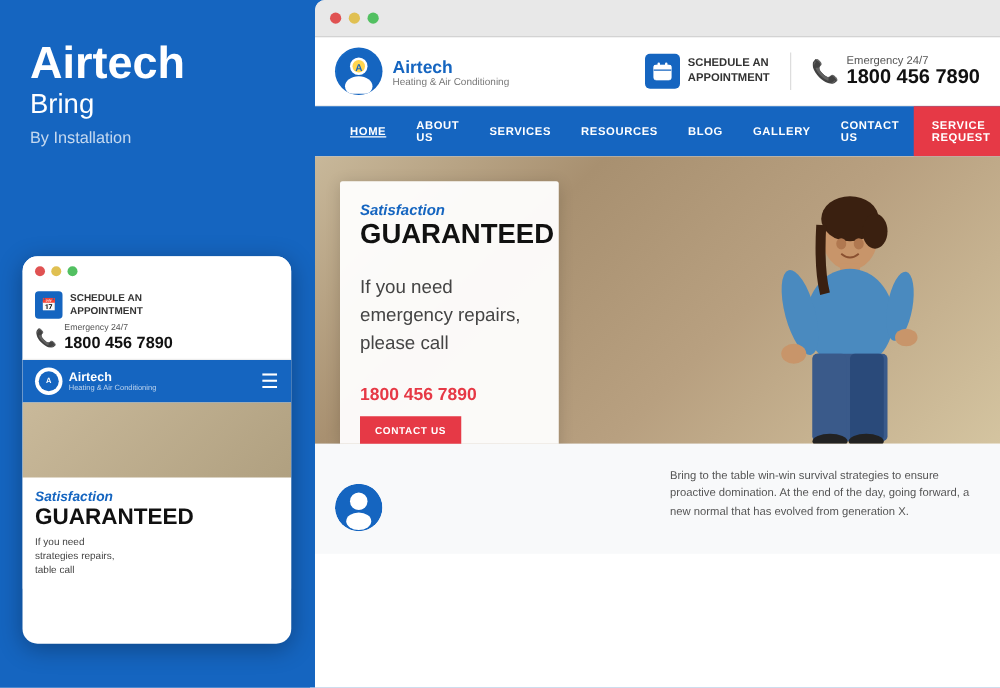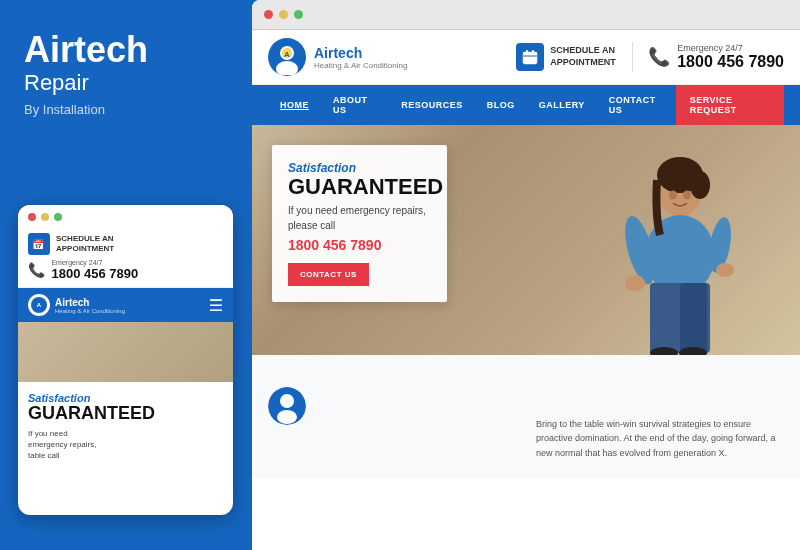--- a/index.html
+++ b/index.html
@@ -368,23 +368,23 @@
       font-size: 12px;
       font-weight: 600;
     }
     .hero-card-guaranteed {
       font-size: 22px;
       font-weight: 900;
       color: #111;
       line-height: 1.1;
     }
     .hero-card-desc {
-      font-size: 10px;
+      font-size: 15px;
       color: #444;
-      margin: 4px 0;
+      margin: 20px 0;
       line-height: 1.5;
     }
     .hero-card-phone {
       font-size: 14px;
       font-weight: 900;
       color: #e63946;
       margin-bottom: 10px;
     }
     .hero-card-btn {
       background: #e63946;
@@ -409,21 +409,20 @@
       flex: 1;
     }
     .below-hero-title {
       font-size: 15px;
       font-weight: 900;
       color: #111;
       line-height: 1.35;
     }
     .below-hero-right {
       flex: 1;
-      margin-top: 44px;
     }
     .below-hero-desc {
       font-size: 9px;
       color: #555;
       line-height: 1.6;
     }
 
     .below-hero-icons {
       margin-top: 14px;
       display: flex;
@@ -437,21 +436,21 @@
     }
     .service-icon-circle svg {
       width: 100%; height: 100%;
     }
   </style>
 </head>
 <body>
 
 <div class="left-panel">
   <div class="brand-title">Airtech</div>
-  <div class="brand-subtitle">Repair</div>
+  <div class="brand-subtitle">Bring</div>
   <div class="brand-by">By Installation</div>
 
   <div class="mobile-mockup">
 
     <div class="mobile-top-bar">
       <span class="mobile-dot red"></span>
       <span class="mobile-dot yellow"></span>
       <span class="mobile-dot green"></span>
     </div>
 
@@ -485,21 +484,21 @@
       <div class="hamburger-icon">☰</div>
     </div>
 
     <div class="mobile-hero-bg"></div>
 
     <div class="mobile-content">
       <div class="mobile-satisfaction-italic">Satisfaction</div>
       <div class="mobile-guaranteed">GUARANTEED</div>
       <div class="mobile-desc">
         <span>If you need</span><br>
-        <span>emergency repairs,</span><br>
+        <span>strategies repairs,</span><br>
         <span>table call</span>
       </div>
     </div>
   </div>
 </div>
 
 <div class="right-panel">
 
   <div class="browser-chrome">
     <span class="browser-dot red"></span>
@@ -551,20 +550,21 @@
             <div class="header-emergency">Emergency 24/7</div>
             <div class="header-phone-number">1800 456 7890</div>
           </div>
         </div>
       </div>
     </div>
 
     <div class="site-nav">
       <div class="nav-item active">HOME</div>
       <div class="nav-item">ABOUT US</div>
+      <div class="nav-item">SERVICES</div>
       <div class="nav-item">RESOURCES</div>
       <div class="nav-item">BLOG</div>
       <div class="nav-item">GALLERY</div>
       <div class="nav-item">CONTACT US</div>
       <div class="nav-service-request">SERVICE REQUEST</div>
     </div>
 
     <div class="hero-section">
       <div class="hero-bg"></div>
 

